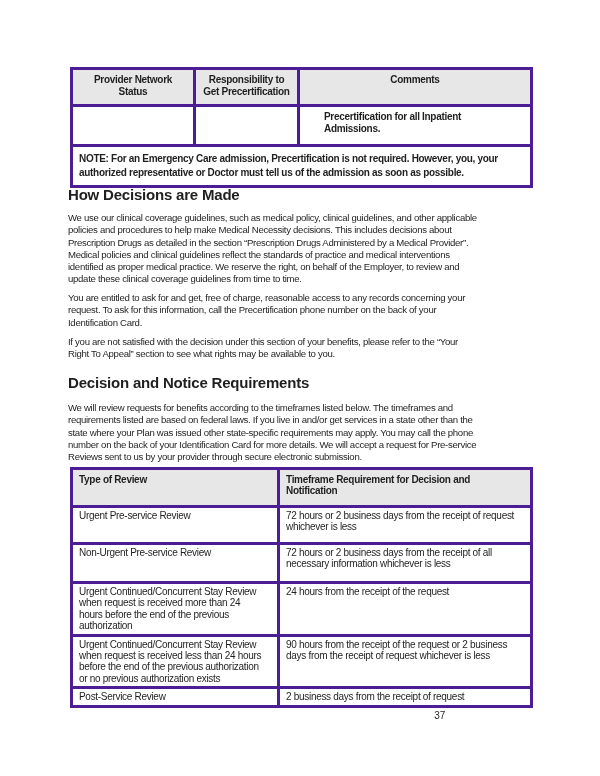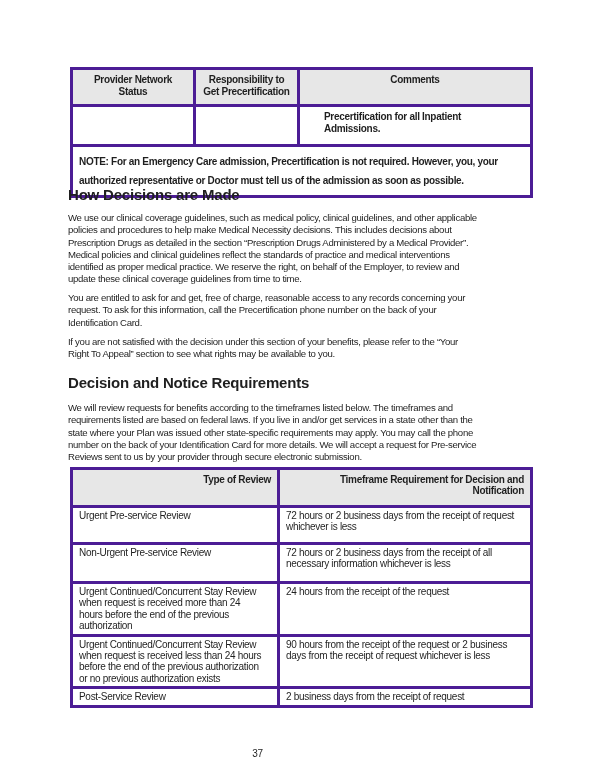--- a/index.html
+++ b/index.html
@@ -30,21 +30,21 @@
     text-align:center;
     line-height:11.6px;
     padding:4px 3px 3px 3px;
     height:27px;
   }
   #precert-table td{line-height:11.6px;padding:4px 21px;}
   #precert-table .comment-cell{font-weight:bold;padding-left:24px;}
   #precert-table .empty-row td{height:29px;}
   #precert-table .note-cell{
     font-weight:bold;
-    line-height:19px;
+    line-height:14px;
     padding:5px 6px;
     height:26px;
   }
   
   .heading{
     position:absolute;left:68px;
     font-size:15px;font-weight:bold;
     letter-spacing:-0.2px;
     white-space:pre;
   }
@@ -53,36 +53,36 @@
     font-size:9.6px;line-height:12.3px;
     letter-spacing:-0.3px;
     white-space:pre-line;
     margin:0;
   }
   
   #review-table{top:467px;}
   #review-table th{
     background:#e7e7e7;
     font-weight:bold;
-    text-align:right;
+    text-align:left;
     line-height:11.4px;
     padding:4px 6px;
     height:27px;
   }
   #review-table td{line-height:11.4px;padding:2px 6px;}
   #review-table tr.r1 td{height:30px;}
   #review-table tr.r2 td{height:32px;}
   #review-table tr.r3 td{height:41px;}
   #review-table tr.r4 td{height:42px;}
   #review-table tr.r5 td{height:17px;}
   #review-table tr.r6 td{height:11px;}
   
   .page-number{
-    position:absolute;left:70px;top:748px;width:375px;
-    text-align:center;font-size:10px;letter-spacing:-0.2px;
+    position:absolute;left:70px;top:710px;width:375px;
+    text-align:right;font-size:10px;letter-spacing:-0.2px;
   }
 </style>
 </head>
 <body>
 
 <div class="page">
 
   <table class="doc-table" id="precert-table">
     <colgroup>
       <col style="width:123px">

